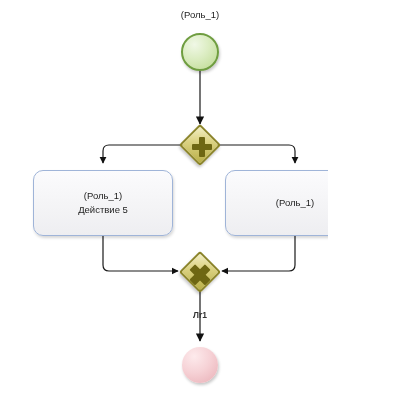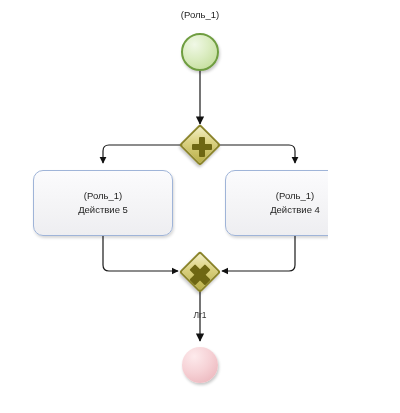--- a/index.html
+++ b/index.html
@@ -154,20 +154,21 @@
   
   #flow-join-end-label {
     position: absolute;
     left: 160px;
     top: 310px;
     width: 80px;
     text-align: center;
     font-size: 8.5px;
     color: #333333;
     white-space: nowrap;
+    font-weight: bold;
   }
 </style>
 </head>
 <body>
 
 <div id="canvas">
 
   <svg id="edge-layer" viewBox="0 0 400 413" xmlns="http://www.w3.org/2000/svg">
     <defs>
       <marker id="arrow" viewBox="0 0 10 10" refX="9" refY="5" markerWidth="6" markerHeight="6" orient="auto-start-reverse">
@@ -199,21 +200,20 @@
     </div>
   </div>
 
   <div class="node task" id="task-left">
     <div class="task-role">(Роль_1)</div>
     <div class="task-title">Действие 5</div>
   </div>
 
   <div class="node task" id="task-right">
     <div class="task-role">(Роль_1)</div>
-    <div class="task-title">Действие 4</div>
   </div>
 
   <div class="node gateway" id="gateway-join">
     <div class="gw-glyph gw-cross">
       <span class="gw-bar h"></span>
       <span class="gw-bar v"></span>
     </div>
   </div>
 
   <div id="flow-join-end-label">Лr1</div>

